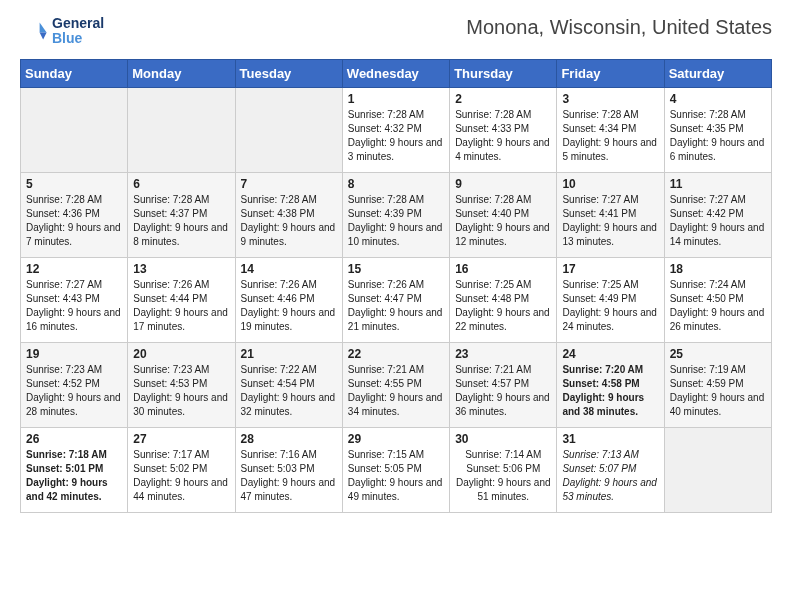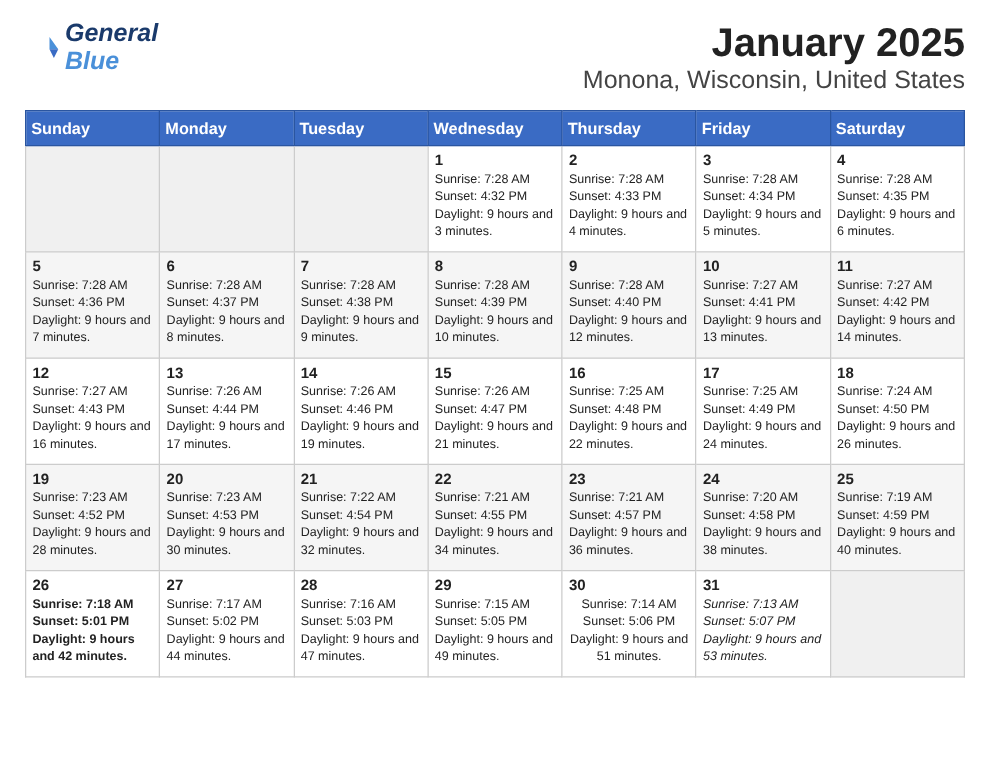--- a/index.html
+++ b/index.html
@@ -15,25 +15,24 @@
       justify-content: space-between;
       align-items: flex-start;
       margin-bottom: 12px;
     }
     .logo {
       display: flex;
       align-items: center;
       gap: 4px;
     }
     .logo-text {
-      font-size: 20px;
+      font-size: 14px;
       font-weight: bold;
       color: #1a3a6b;
       line-height: 1.1;
-      font-style: italic;
     }
     .logo-text span {
       color: #4a90d9;
     }
     .logo-icon {
       width: 28px;
       height: 28px;
     }
     .title-block {
       text-align: right;
@@ -96,21 +95,20 @@
     <svg class="logo-icon" viewBox="0 0 40 40">
       <polygon points="28,8 38,22 28,22" fill="#4a90d9"></polygon>
       <polygon points="28,22 38,22 33,32" fill="#3a6bc4"></polygon>
     </svg>
     <div class="logo-text">
       <div>General</div>
       <div><span>Blue</span></div>
     </div>
   </div>
   <div class="title-block">
-    <div class="month-title">January 2025</div>
     <div class="location">Monona, Wisconsin, United States</div>
   </div>
 </div>
 
 <table>
   <thead>
     <tr id="header-row">
         <th>Sunday</th>
         <th>Monday</th>
         <th>Tuesday</th>
@@ -264,21 +262,21 @@
 Daylight: 9 hours and 34 minutes.</div>
         </td>
         <td>
           <span class="day-num">23</span>
           <div class="day-info" style="white-space: pre-line;">Sunrise: 7:21 AM
 Sunset: 4:57 PM
 Daylight: 9 hours and 36 minutes.</div>
         </td>
         <td>
           <span class="day-num">24</span>
-          <div class="day-info" style="white-space: pre-line;">Sunrise: 7:20 AM
+          <div class="day-info" style="white-space: pre-line; font-weight: bold;">Sunrise: 7:20 AM
 Sunset: 4:58 PM
 Daylight: 9 hours and 38 minutes.</div>
         </td>
         <td>
           <span class="day-num">25</span>
           <div class="day-info" style="white-space: pre-line;">Sunrise: 7:19 AM
 Sunset: 4:59 PM
 Daylight: 9 hours and 40 minutes.</div>
         </td>
       </tr>

